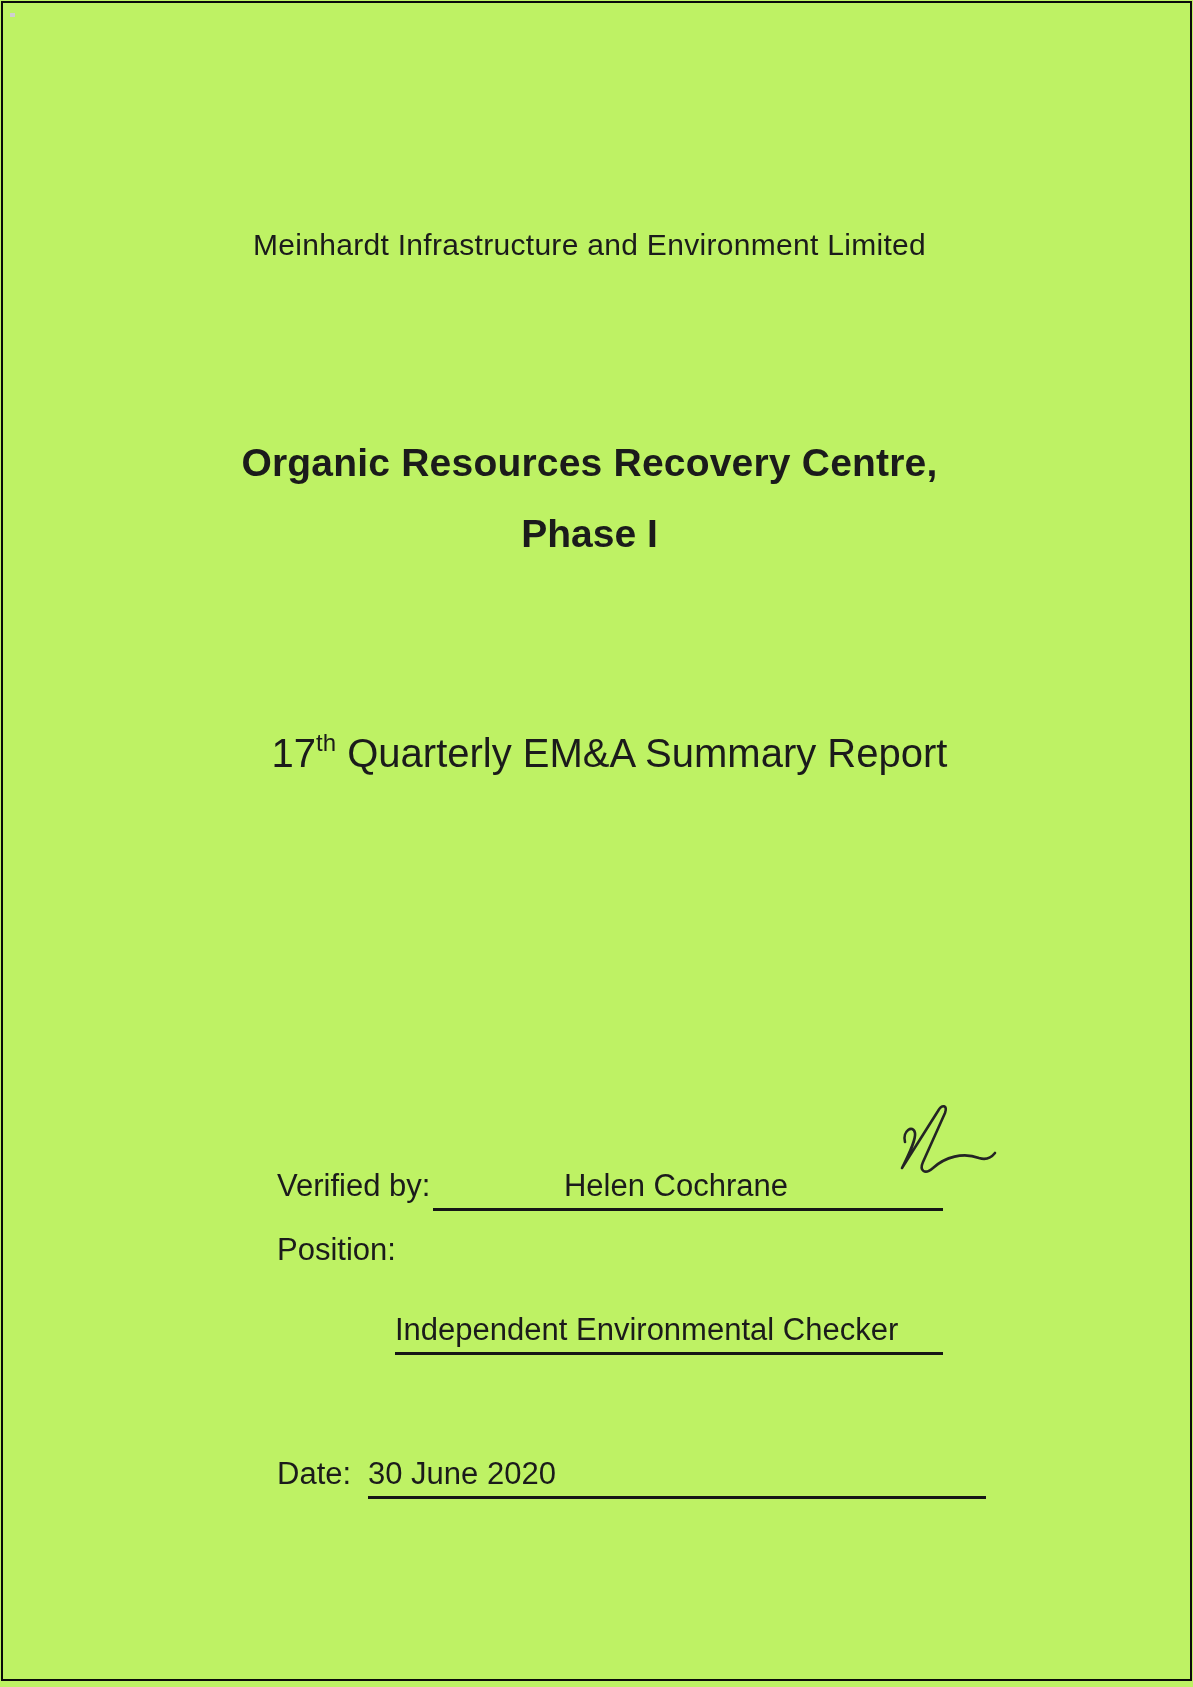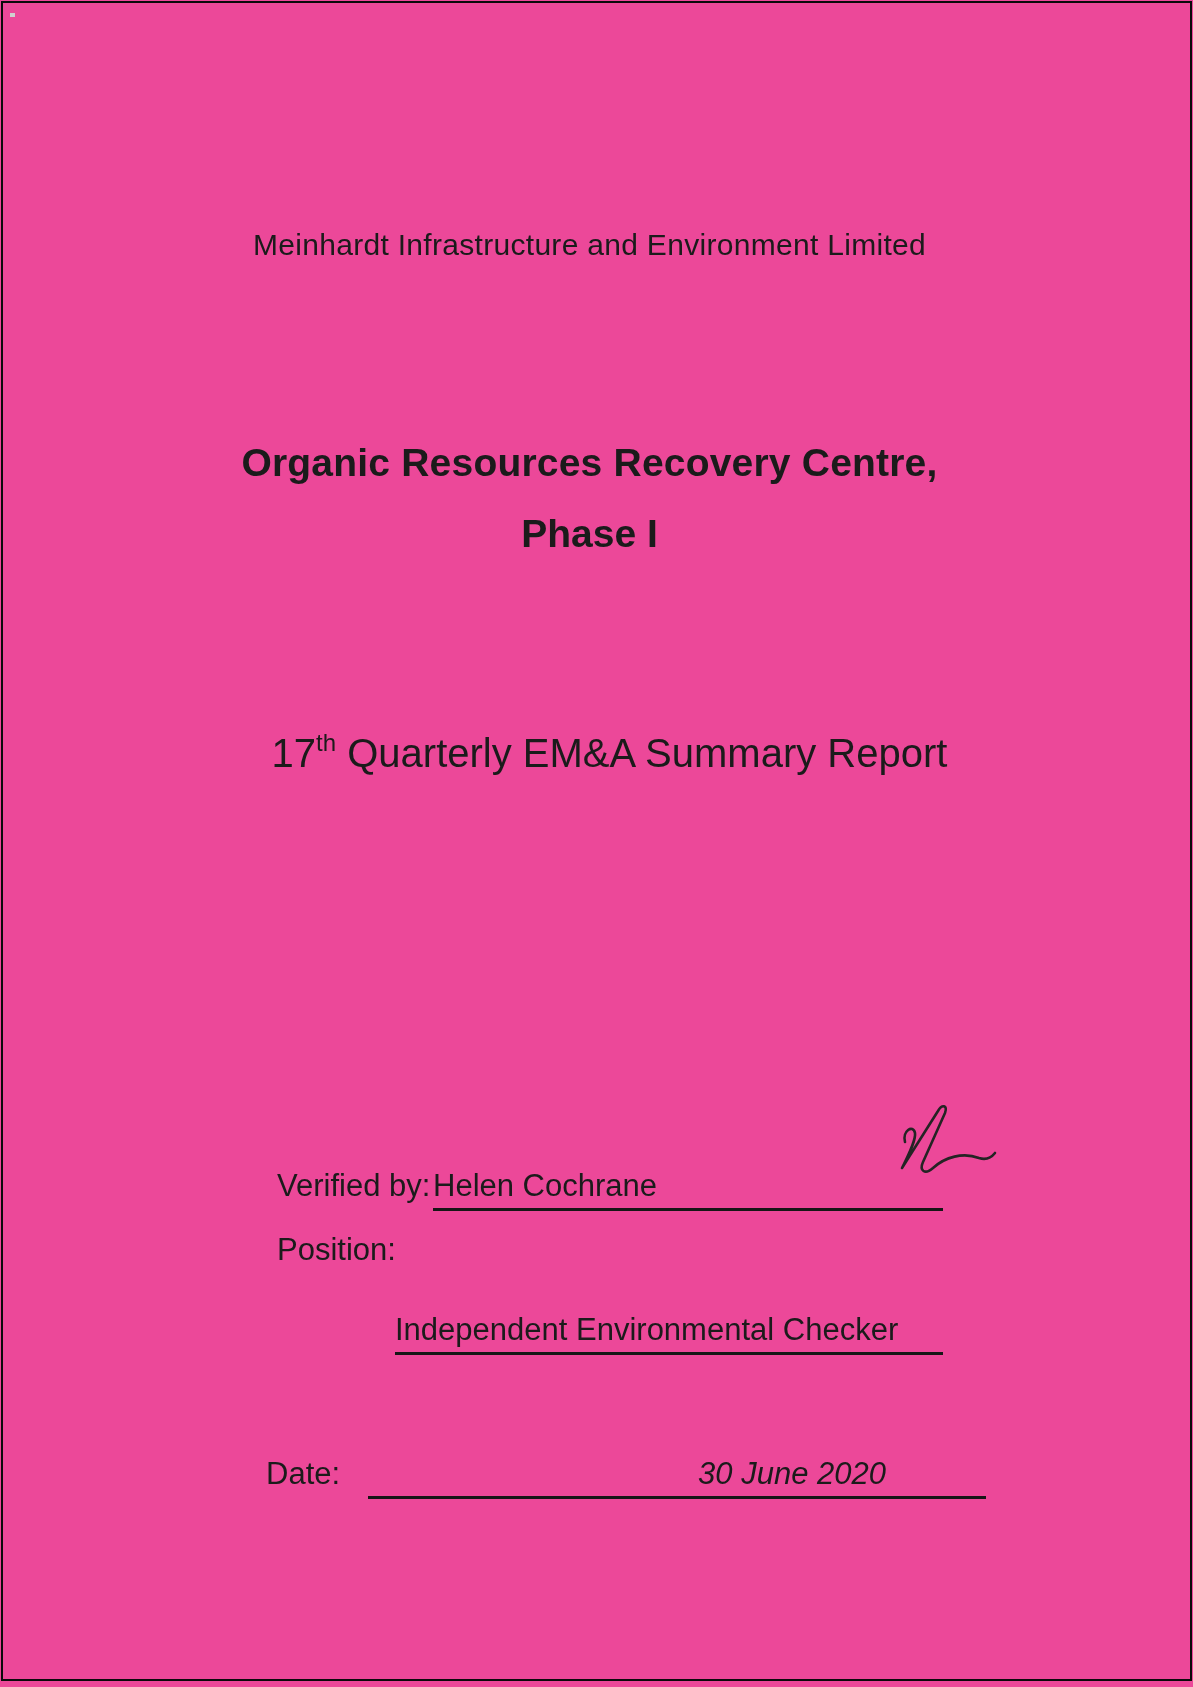--- a/index.html
+++ b/index.html
@@ -4,21 +4,21 @@
 <style>
   html, body {
     margin: 0;
     padding: 0;
     background: #ffffff;
   }
   .page {
     position: relative;
     width: 1193px;
     height: 1687px;
-    background: #ec4899;
+    background: #bef264;
     font-family: "Liberation Sans", sans-serif;
     color: #1b1b1b;
     overflow: hidden;
   }
   .frame {
     position: absolute;
     left: 1px;
     top: 1px;
     width: 1187px;
     height: 1676px;
@@ -80,35 +80,35 @@
     font-size: 31px;
     line-height: 44px;
     border-bottom: 3px solid #161616;
     box-sizing: content-box;
     white-space: nowrap;
     overflow: visible;
   }
   .verified-label { left: 277px; top: 1164px; }
   .verified-line {
     left: 433px; top: 1164px; width: 510px;
+    text-align: center;
     padding-right: 24px;
     box-sizing: border-box;
   }
   .position-label { left: 277px; top: 1228px; }
   .position-line {
     left: 395px; top: 1308px; width: 548px;
     text-align: left;
   }
-  .date-label { left: 266px; top: 1452px; }
+  .date-label { left: 277px; top: 1452px; }
   .date-line {
     left: 368px; top: 1452px; width: 618px;
-    text-align: right;
+    text-align: left;
     padding-right: 100px;
     box-sizing: border-box;
-    font-style: italic;
   }
   .signature {
     position: absolute;
     left: 885px;
     top: 1098px;
   }
   .speck {
     position: absolute;
     left: 10px;
     top: 13px;

